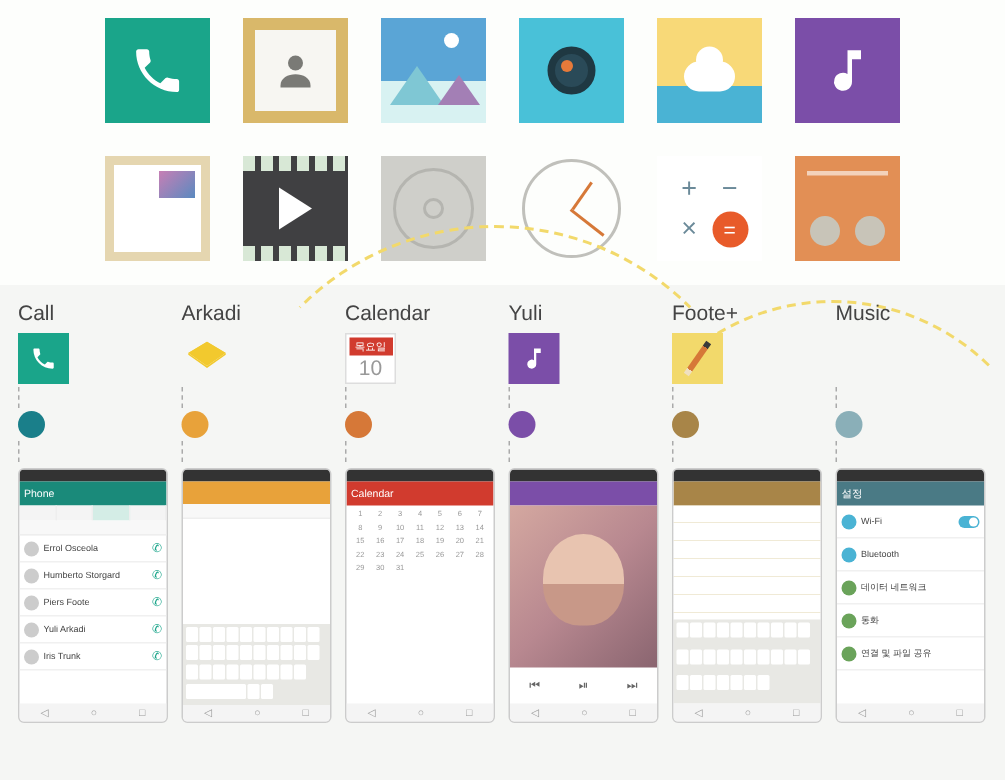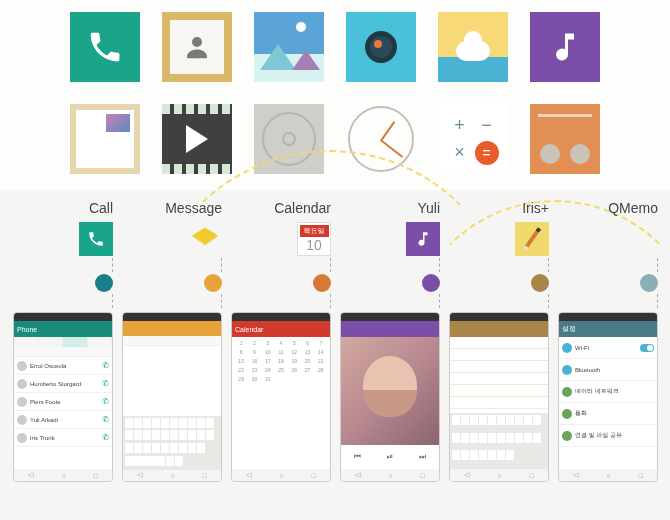--- a/index.html
+++ b/index.html
@@ -76,21 +76,21 @@
   }
   .columns {
     display: flex;
     gap: 8px;
     height: 100%;
   }
   .col {
     flex: 1;
     display: flex;
     flex-direction: column;
-    align-items: flex-end;
+    align-items: flex-start;
     position: relative;
   }
   .col-label {
     font-size: 14px;
     color: #444;
     margin-bottom: 4px;
     height: 18px;
   }
   .mini-icon {
     width: 34px;
@@ -308,21 +308,21 @@
         </div>
         <div class="navbar">
             <span>◁</span>
             <span>○</span>
             <span>□</span>
           </div>
       </div>
     </div>
 
     <div class="col">
-      <div class="col-label">Message</div>
+      <div class="col-label">Arkadi</div>
       <div class="mini-icon mi-msg">
         <svg viewBox="0 0 24 24">
             <path d="M12 3 2 9h20L12 3zM2 9v1l10 7 10-7V9L12 16 2 9z" fill="#f2c92e"></path>
             <path d="M2 9l10 7 10-7-10-6z" fill="#f2c92e"></path>
           </svg>
       </div>
       <div class="vline"></div>
       <div class="dot d-msg"></div>
       <div class="vline"></div>
       <div class="screen">
@@ -449,21 +449,21 @@
         </div>
         <div class="navbar">
             <span>◁</span>
             <span>○</span>
             <span>□</span>
           </div>
       </div>
     </div>
 
     <div class="col">
-      <div class="col-label">Iris+</div>
+      <div class="col-label">Foote+</div>
       <div class="mini-icon mi-memo">
         <div class="pencil"></div>
       </div>
       <div class="vline"></div>
       <div class="dot d-memo"></div>
       <div class="vline"></div>
       <div class="screen">
         <div class="statusbar"></div>
         <div class="actionbar ab-memo"></div>
         <div class="memo-page"></div>
@@ -498,21 +498,21 @@
         </div>
         <div class="navbar">
             <span>◁</span>
             <span>○</span>
             <span>□</span>
           </div>
       </div>
     </div>
 
     <div class="col">
-      <div class="col-label">QMemo</div>
+      <div class="col-label">Music</div>
       <div class="mini-icon mi-common"></div>
       <div class="vline"></div>
       <div class="dot d-common"></div>
       <div class="vline"></div>
       <div class="screen">
         <div class="statusbar"></div>
         <div class="actionbar ab-common">설정</div>
         <div class="list settings-list">
           <div class="list-row">
               <div class="avatar-dot" style="background:#4ab3d4"></div>

